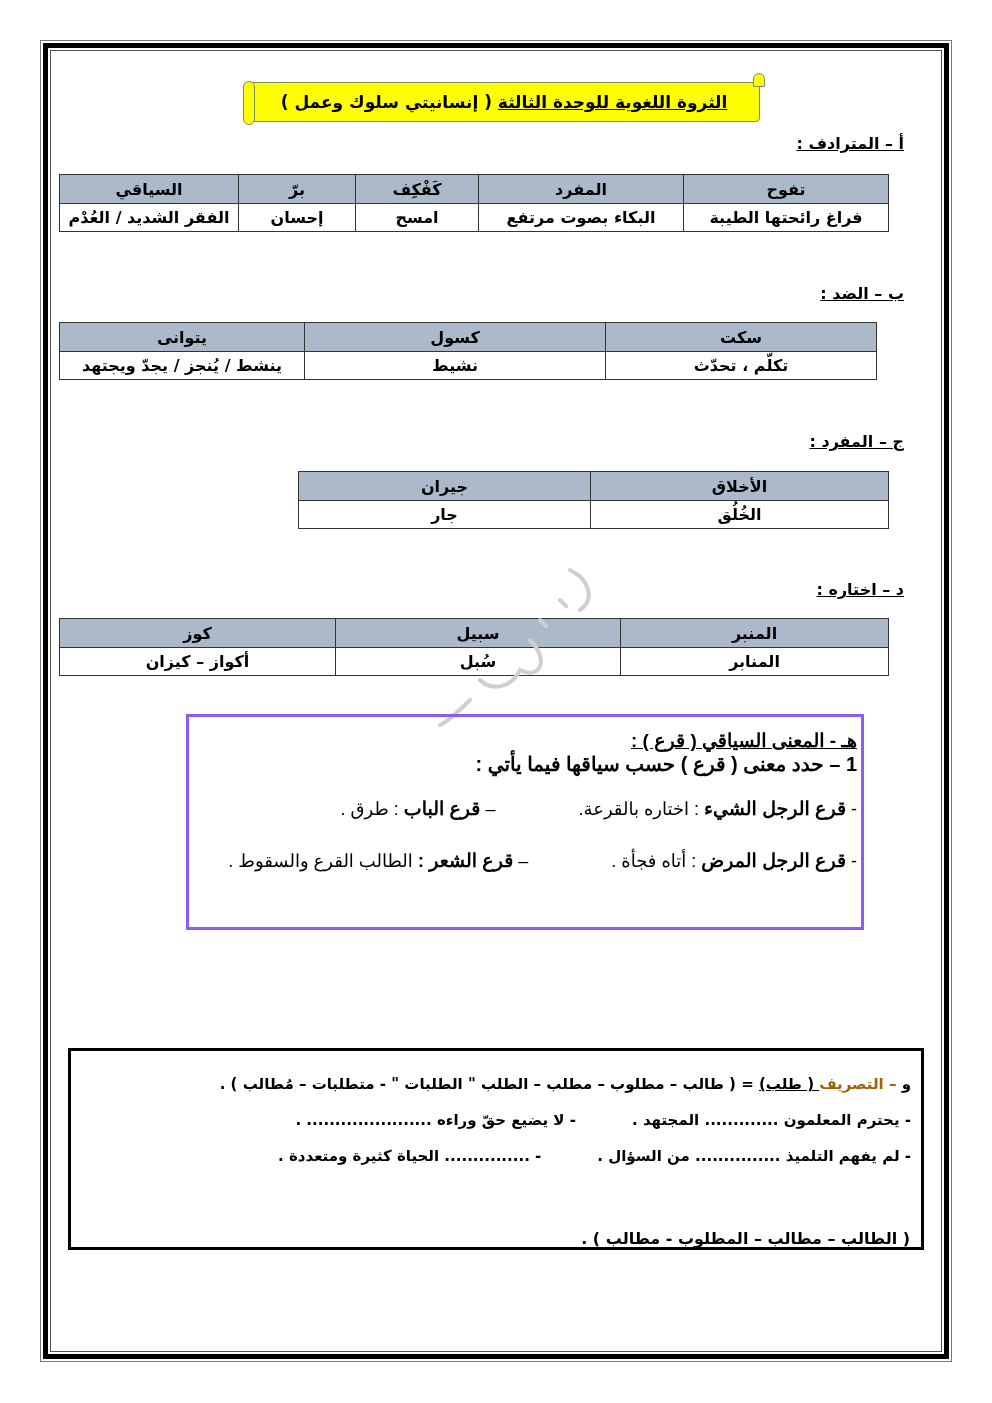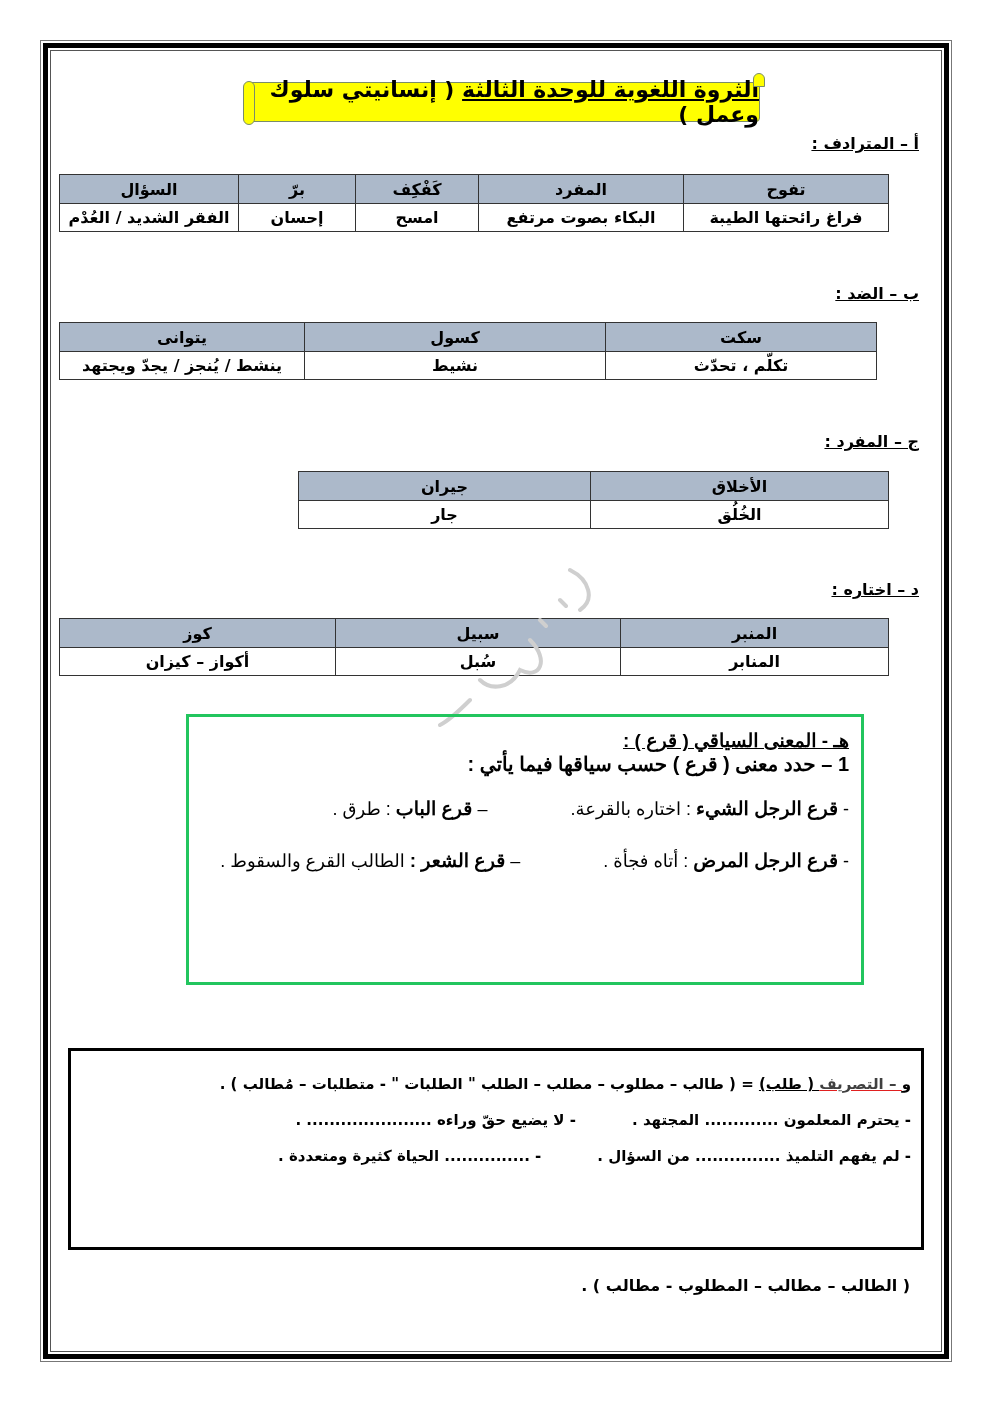--- a/index.html
+++ b/index.html
@@ -13,50 +13,50 @@
                  border: 1px solid #555; box-sizing: border-box; }
 
   .banner { position: absolute; left: 248px; top: 82px; width: 512px; height: 40px;
             background: #ffff00; border: 1.5px solid #7a8c6a; border-radius: 4px;
             box-sizing: border-box; display: flex; align-items: center; justify-content: center;
             direction: rtl; }
   .banner .curl-r { position: absolute; right: -6px; top: -10px; width: 10px; height: 12px;
             border: 1.5px solid #7a8c6a; border-radius: 6px 6px 0 0; background: #ffff00; }
   .banner .curl-l { position: absolute; left: -6px; top: -2px; width: 10px; height: 42px;
             border: 1.5px solid #7a8c6a; border-radius: 6px; background: #ffff00; }
-  .banner-text { font-weight: bold; font-size: 22px; }
+  .banner-text { font-weight: bold; font-size: 17px; }
   .banner-text .u { text-decoration: underline; }
 
-  .heading { position: absolute; right: 73px; font-weight: bold; font-size: 16px;
+  .heading { position: absolute; right: 88px; font-weight: bold; font-size: 16px;
              text-decoration: underline; direction: rtl; }
 
   table.vocab { position: absolute; border-collapse: collapse; direction: rtl;
                 font-weight: bold; font-size: 16px; }
   table.vocab td { border: 1px solid #333; text-align: center; padding: 0 6px; height: 28px; }
   table.vocab tr.head td { background: #acb9ca; height: 28px; }
   table.vocab tr.body td { height: 27px; }
 
-  .box-e { position: absolute; left: 186px; top: 714px; width: 678px; height: 271px;
-           border: 3px solid #22c55e; box-sizing: border-box; direction: rtl; padding: 10px 12px;
+  .box-e { position: absolute; left: 186px; top: 714px; width: 678px; height: 216px;
+           border: 3px solid #8b5cf6; box-sizing: border-box; direction: rtl; padding: 10px 4px;
            font-family: "Liberation Sans", sans-serif; }
   .box-e .title { font-weight: bold; font-size: 19px; text-decoration: underline; margin-top: 2px; }
   .box-e .q { font-weight: bold; font-size: 20px; }
   .box-e .line { font-size: 18px; margin-top: 14px; line-height: 38px; }
   .box-e .line b { font-size: 19px; }
   .box-e .gap2 { display: inline-block; width: 78px; }
 
   .box-f { position: absolute; left: 68px; top: 1048px; width: 856px; height: 202px;
            border: 3px solid #000; box-sizing: border-box; direction: rtl; padding: 22px 10px 0 10px;
            font-weight: bold; font-size: 15px; }
   .box-f .row { margin-bottom: 14px; line-height: 22px; }
-  .box-f .red { color: #404040; text-decoration: underline; text-decoration-color: #e02020; }
+  .box-f .red { color: #a16207; text-decoration-color: #e02020; }
   .box-f .ul { text-decoration: underline; }
   .box-f .sp { display: inline-block; width: 56px; }
 
-  .answer { position: absolute; right: 82px; top: 1276px; direction: rtl; font-weight: bold; font-size: 16px; }
+  .answer { position: absolute; right: 82px; top: 1229px; direction: rtl; font-weight: bold; font-size: 16px; }
 
   .watermark { position: absolute; left: 420px; top: 560px; width: 200px; height: 170px; pointer-events: none; }
 </style>
 </head>
 <body>
 
 <div class="frame-outer"></div>
 <div class="frame-mid"></div>
 <div class="frame-inner"></div>
 
@@ -67,21 +67,21 @@
 </div>
 
 <div class="heading" style="top:134px;">أ – المترادف :</div>
 <table class="vocab" style="left:59px; top:174px; width:830px;">
   <tbody>
       <tr class="head">
     <td style="width:192px">تفوح</td>
     <td style="width:192px">المفرد</td>
     <td style="width:110px">كَفْكِف</td>
     <td style="width:104px">برّ</td>
-    <td>السؤال</td>
+    <td>السياقي</td>
   </tr>
   <tr class="body">
     <td>فراغ رائحتها الطيبة</td>
     <td>البكاء بصوت مرتفع</td>
     <td>امسح</td>
     <td>إحسان</td>
     <td>الفقر الشديد /  العُدْم</td>
   </tr>
 </tbody>
   </table>

